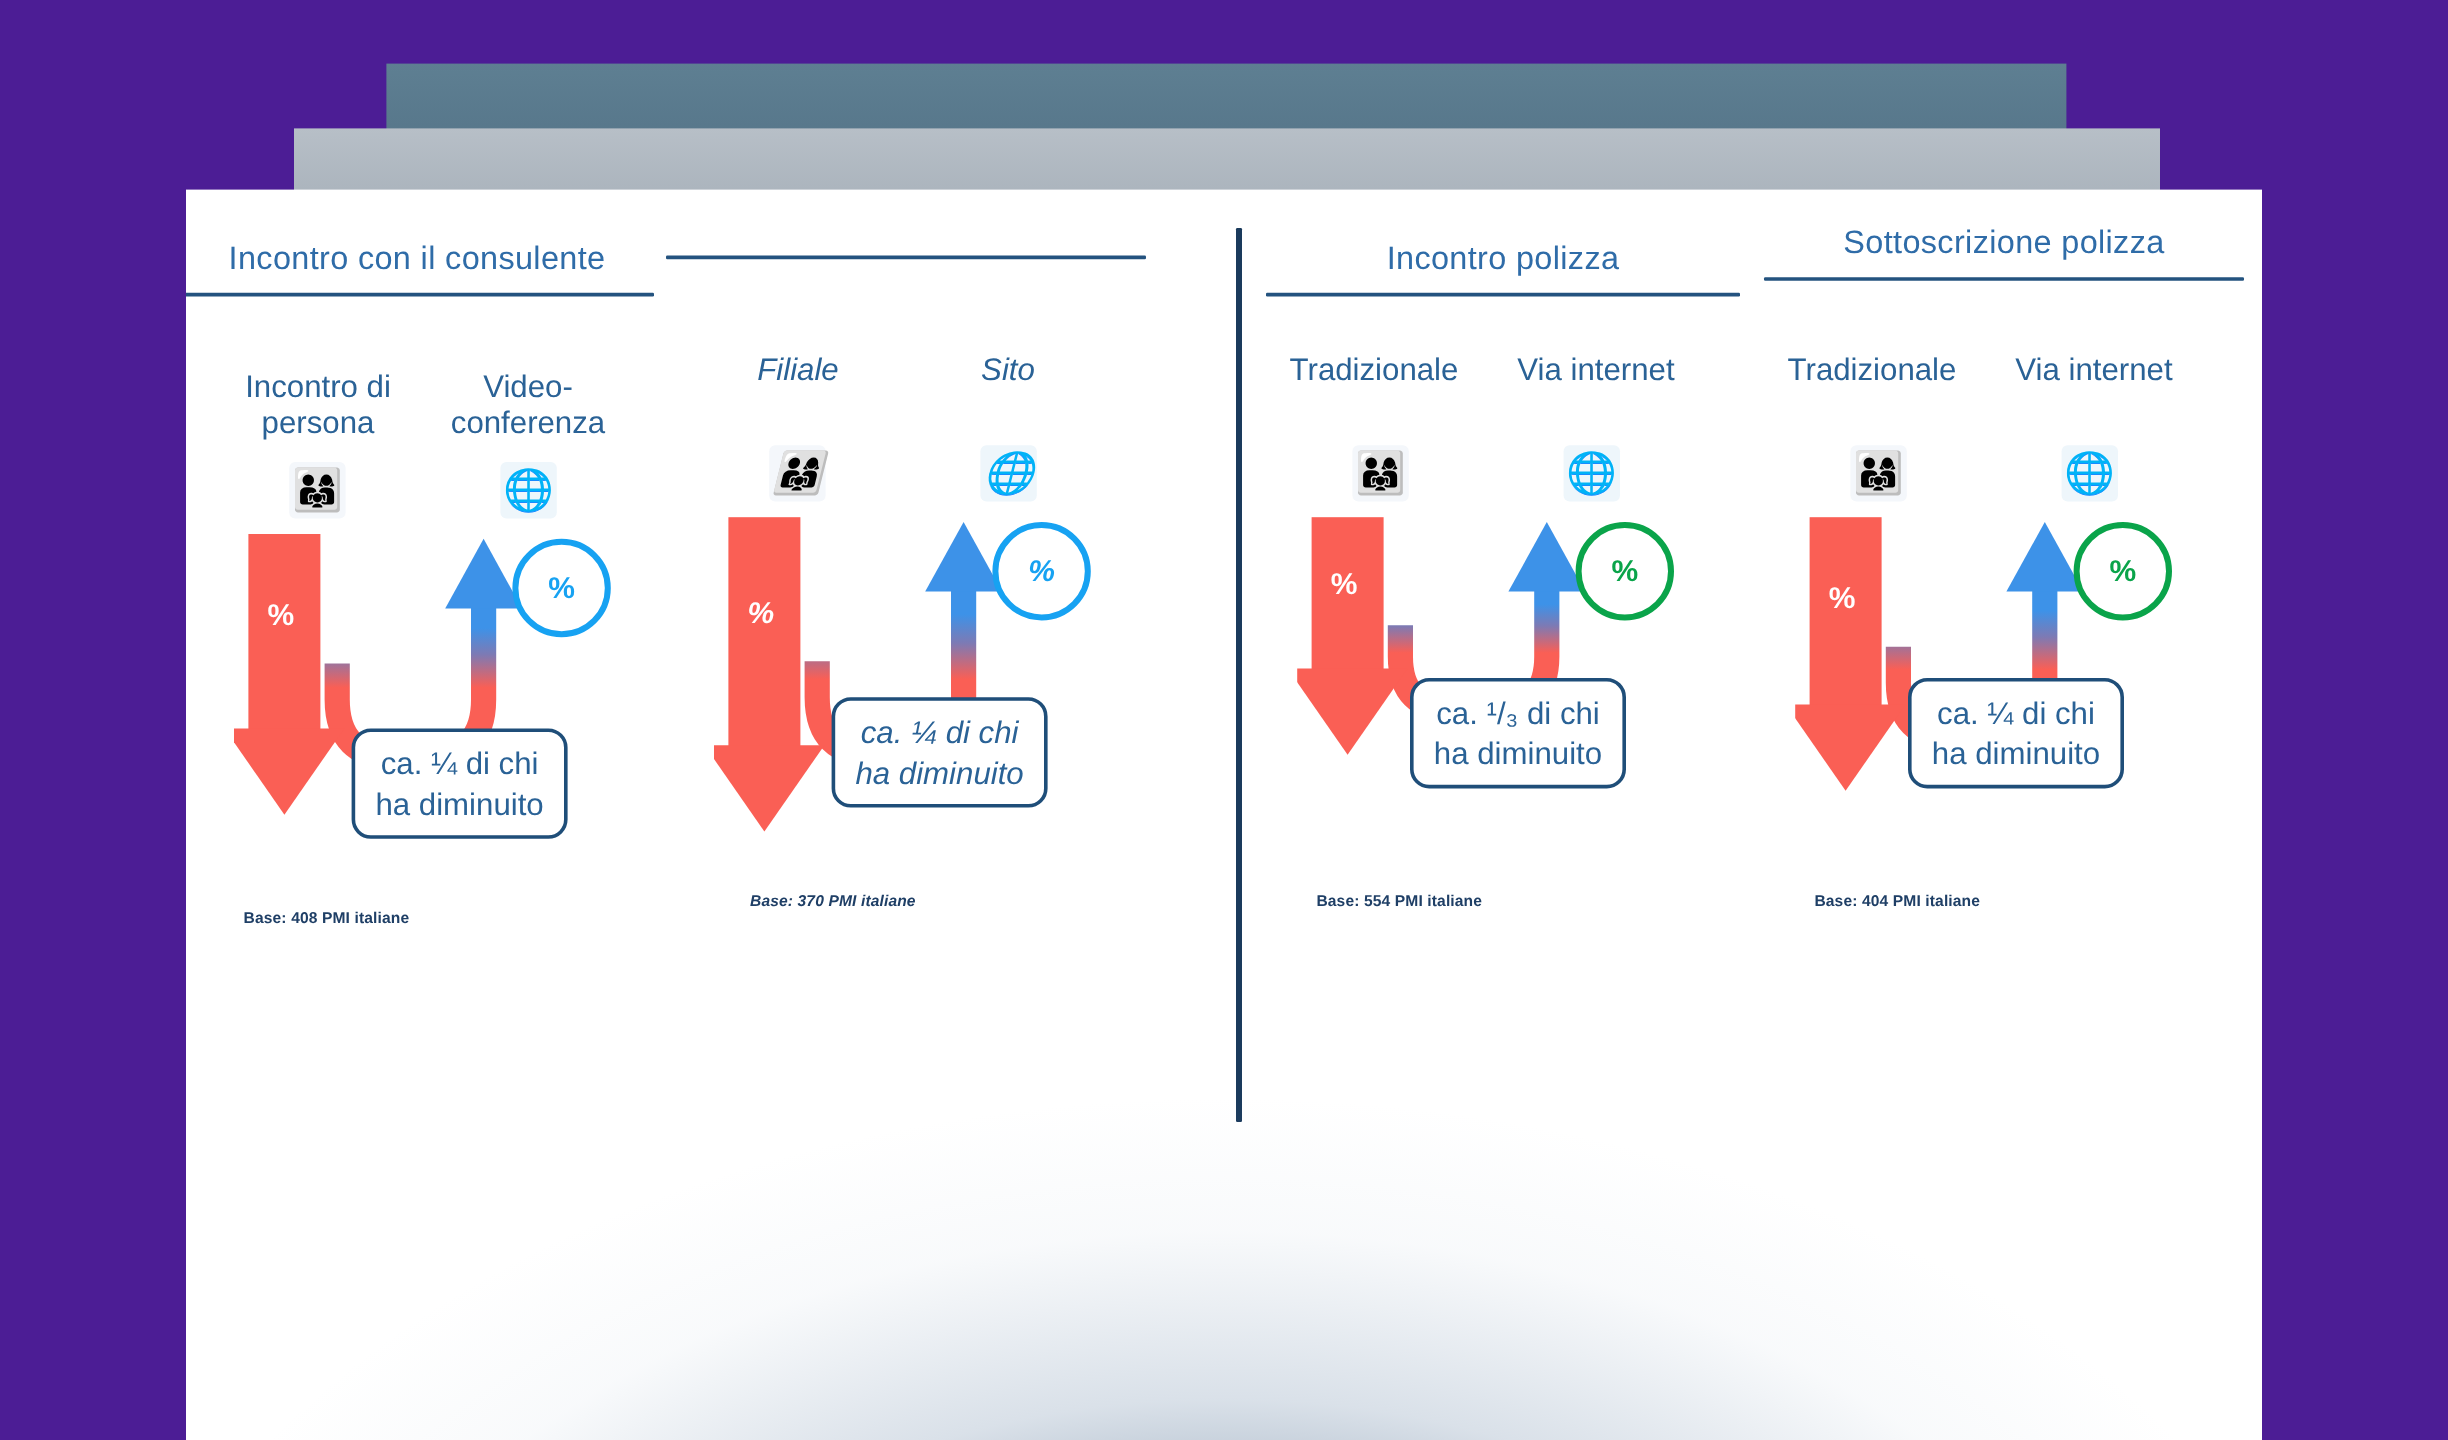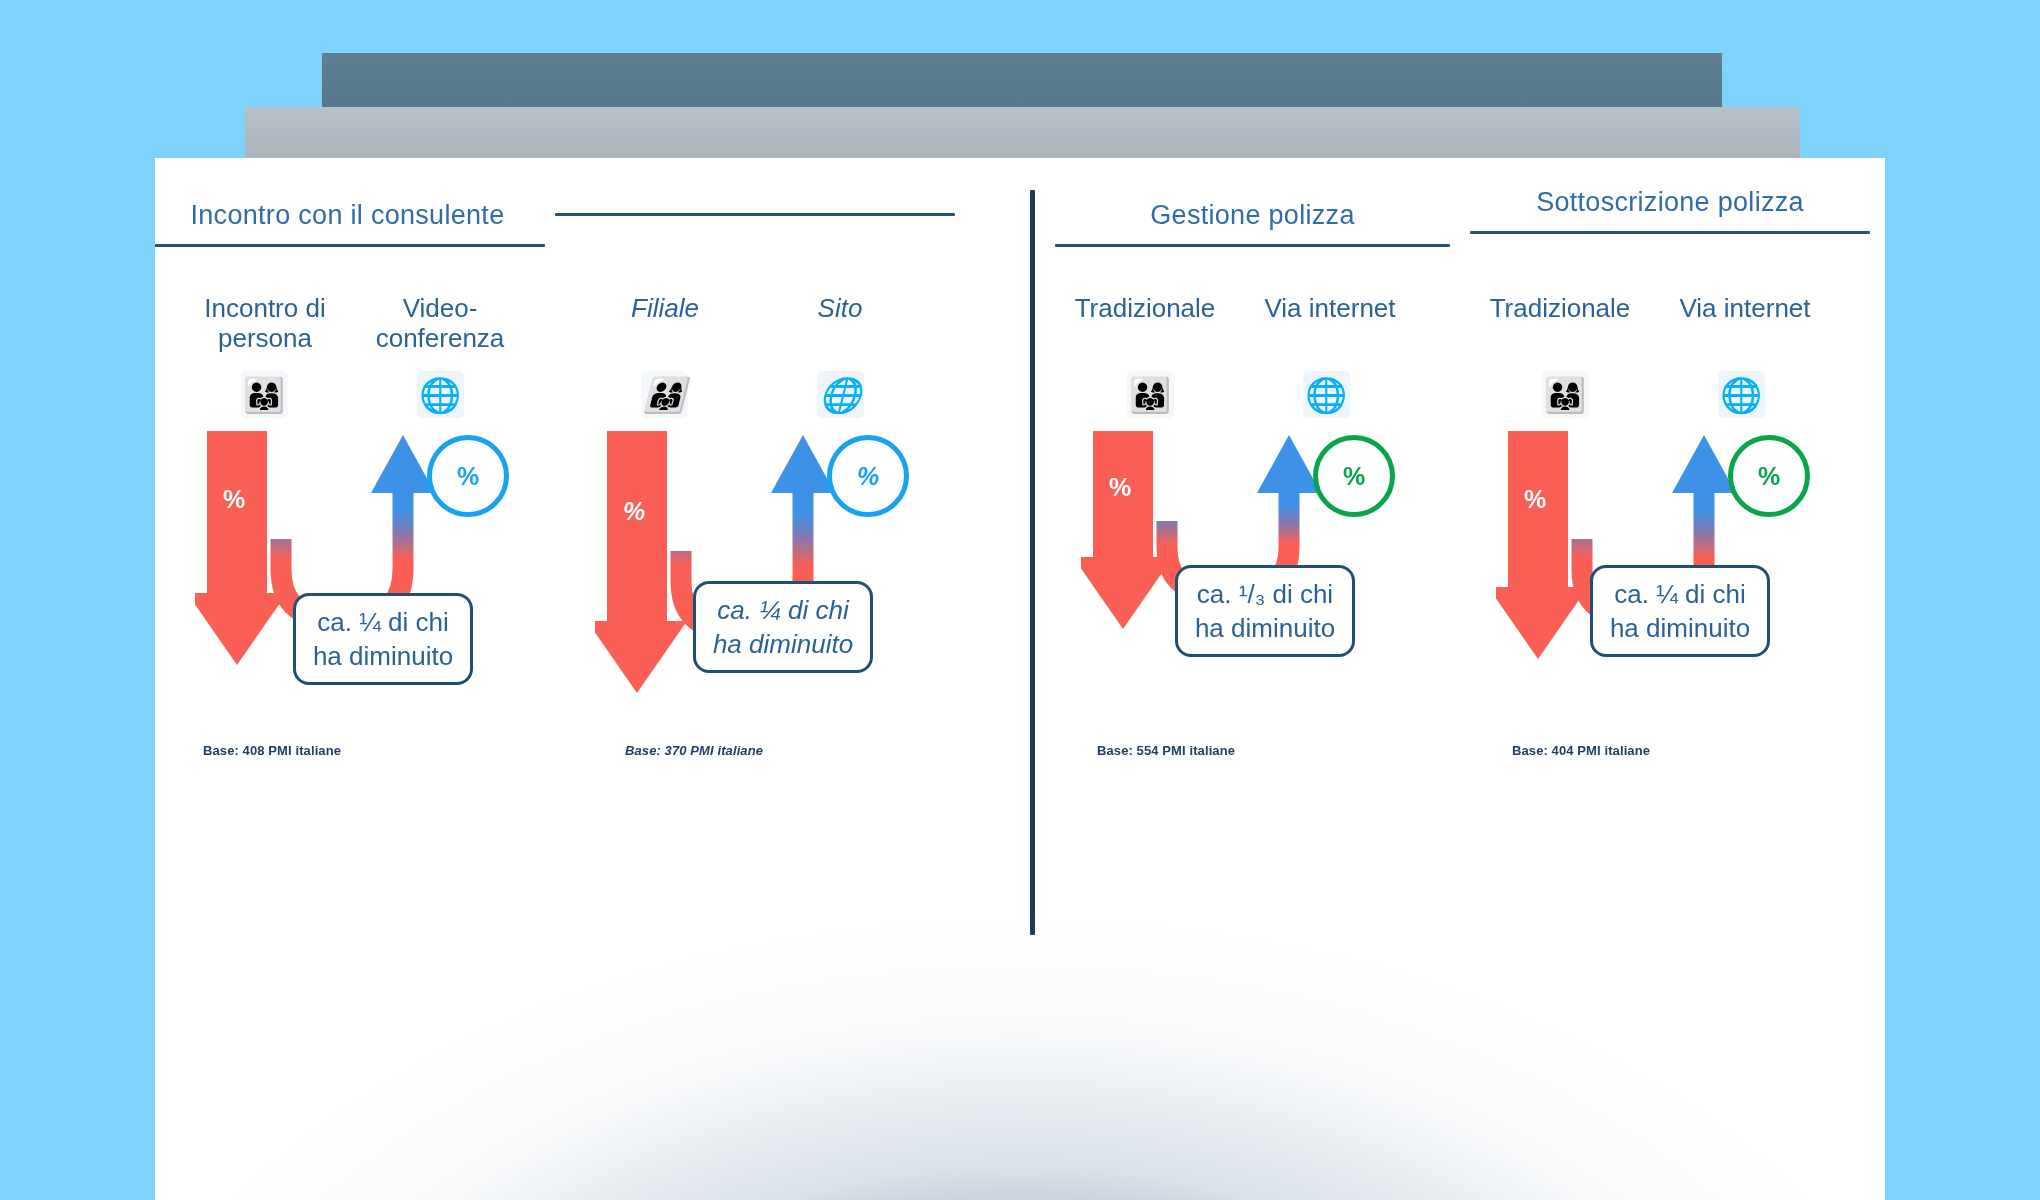--- a/index.html
+++ b/index.html
@@ -1,18 +1,18 @@
 <!DOCTYPE html>
 <html><head>
 <meta charset="utf-8">
 <style>
   html,body{margin:0;padding:0;background:#000;}
   body{width:2040px;height:1200px;overflow:hidden;font-family:"Liberation Sans",sans-serif;}
 
-  #stage{position:relative;width:2040px;height:1200px;background:#7dd3fc;}
+  #stage{position:relative;width:2040px;height:1200px;background:#4c1d95;}
 
   
   .layer-dark{
     position:absolute;left:322px;top:53px;width:1400px;height:67px;
     background:linear-gradient(180deg,#5e7f92 0%,#56768a 100%);
   }
   .layer-gray{
     position:absolute;left:245px;top:107px;width:1555px;height:55px;
     background:linear-gradient(180deg,#b7bfc7 0%,#abb4bd 100%);
   }
@@ -103,31 +103,31 @@
   <div class="slide">
 
     <div class="group" style="left:-5px;top:42px;width:395px;">
       <div class="group-title">Incontro con il consulente</div>
       <div class="group-rule"></div>
     </div>
     <div class="group" style="left:400px;top:42px;width:400px;">
       <div class="group-rule"></div>
     </div>
     <div class="group" style="left:900px;top:42px;width:395px;">
-      <div class="group-title">Gestione polizza</div>
+      <div class="group-title">Incontro polizza</div>
       <div class="group-rule"></div>
     </div>
     <div class="group" style="left:1315px;top:29px;width:400px;">
       <div class="group-title">Sottoscrizione polizza</div>
       <div class="group-rule"></div>
     </div>
 
     <div class="divider" style="left:875px;top:32px;height:745px;"></div>
 
-    <div class="panel" style="left:0px;top:135px;width:400px;height:560px;">
+    <div class="panel" style="left:0px;top:149px;width:400px;height:560px;">
       <div class="col-label" style="left:20px;width:180px;">Incontro di
 persona</div>
       <div class="col-label" style="left:195px;width:180px;">Video-
 conferenza</div>
 
       <div class="icon-box" style="left:86px;top:78px;">
         <span>👨‍👩‍👧</span>
       </div>
       <div class="icon-box globe" style="left:262px;top:78px;">
         <span>🌐</span>

